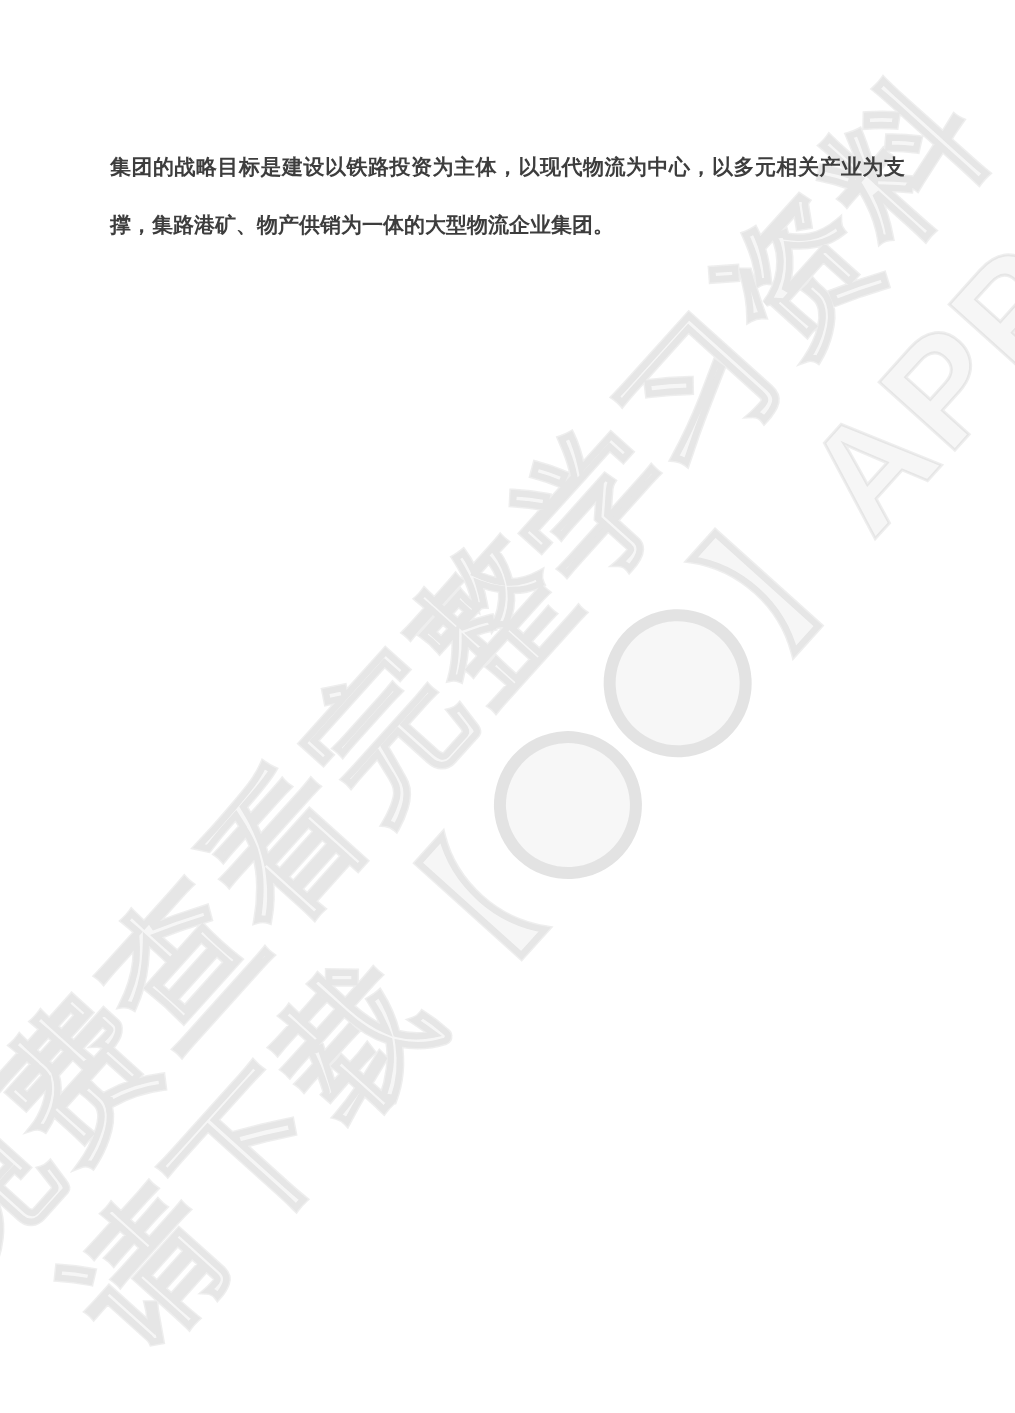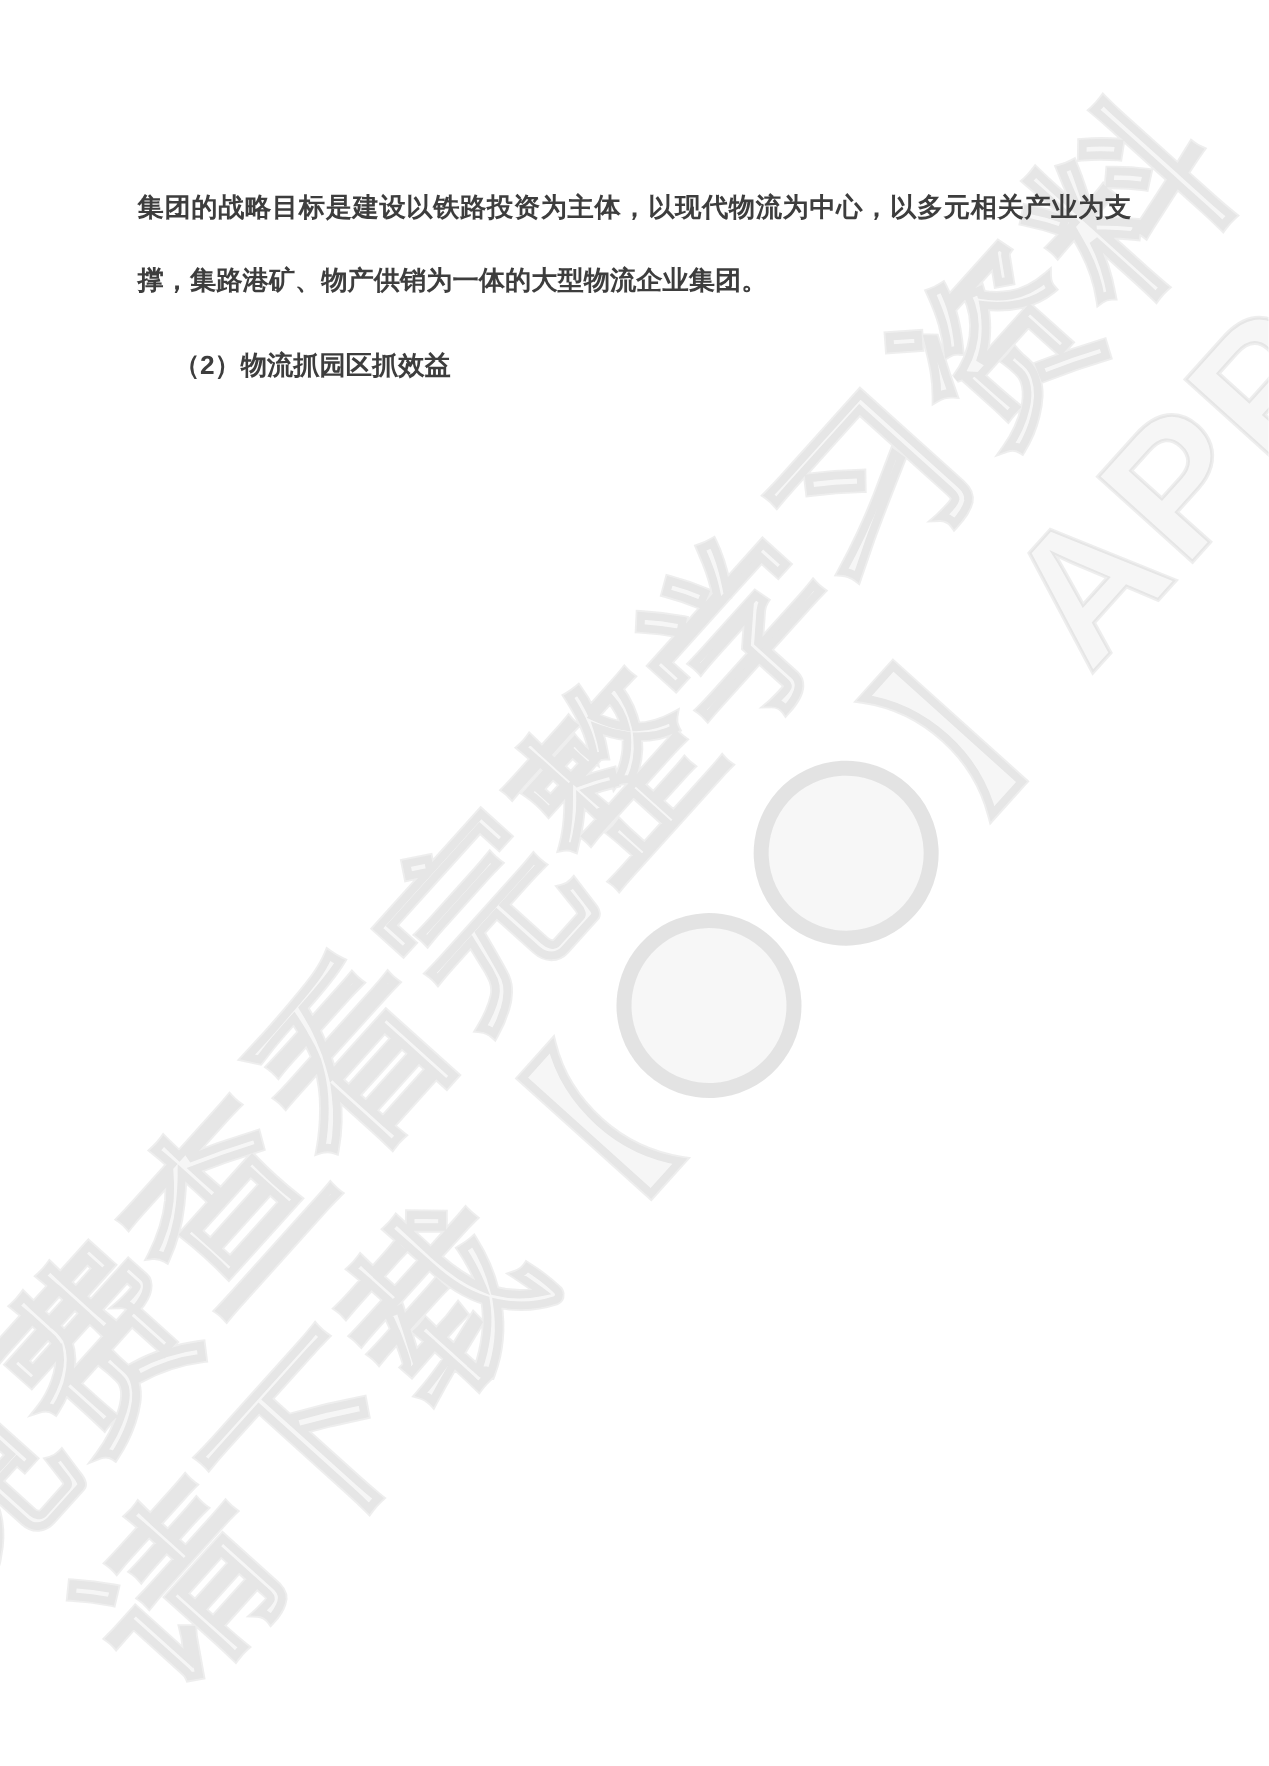--- a/index.html
+++ b/index.html
@@ -76,16 +76,15 @@
     <div class="wm-line">
       <span>免费查看完整学习资料</span>
     </div>
     <div class="wm-line">
       <span>请下载【</span><span class="seal"></span><span class="seal"></span><span>】APP</span>
     </div>
   </div>
 
   <div class="content">
     <p>集团的战略目标是建设以铁路投资为主体，以现代物流为中心，以多元相关产业为支撑，集路港矿、物产供销为一体的大型物流企业集团。</p>
-    <p class="indent">（2）物流抓园区抓效益</p>
   </div>
 
 </div>
 
 </body></html>

